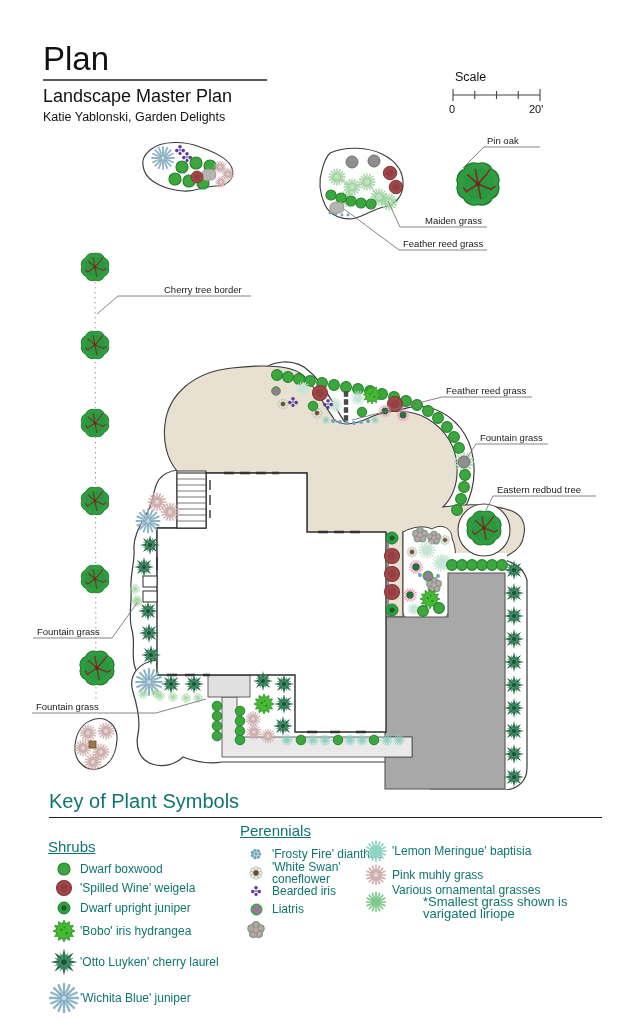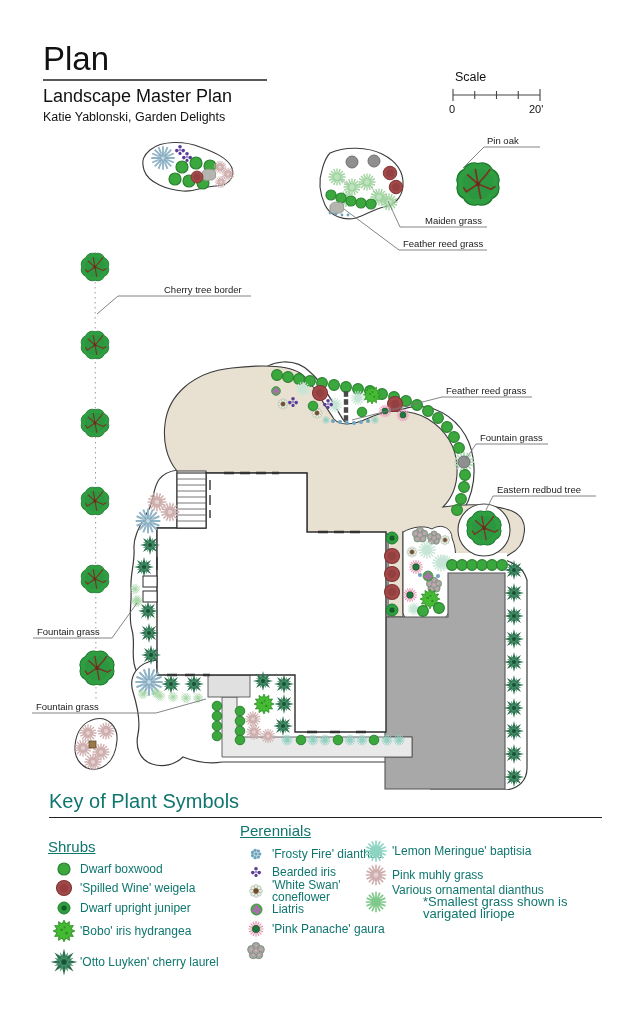--- a/index.html
+++ b/index.html
@@ -549,64 +549,64 @@
       <span class="lab">'Bobo' iris hydrangea</span>
         </div>
     <div class="krow" style="height:36px">
       <span class="sym">
             <svg width="30" height="30" viewBox="-15 -15 30 30">
               <use href="#sym-laurel" transform="scale(1.35)"></use>
             </svg>
           </span>
       <span class="lab">'Otto Luyken' cherry laurel</span>
         </div>
+    <div class="krow" style="height:36px">
+      <span class="sym">
+            <svg width="32" height="32" viewBox="-16 -16 32 32">
+              <use href="#sym-wichita" transform="scale(1.15)"></use>
+            </svg>
+          </span>
+      <span class="lab">'Wichita Blue' juniper</span>
+        </div>
   </div>
 
   <div class="kcol" style="left:240px;top:822px;width:150px;">
     <div class="kcol-h">Perennials</div>
     <div class="krow" style="height:18px">
       <span class="sym">
             <svg width="16" height="16" viewBox="-8 -8 16 16">
               <use href="#sym-dianthus"></use>
             </svg>
           </span>
       <span class="lab">'Frosty Fire' dianthus</span>
         </div>
+    <div class="krow" style="height:19px">
+      <span class="sym">
+            <svg width="18" height="18" viewBox="-9 -9 18 18">
+              <use href="#sym-coneflower"></use>
+            </svg>
+          </span>
+      <span class="lab">'White Swan' coneflower</span>
+        </div>
     <div class="krow" style="height:18px">
       <span class="sym">
             <svg width="14" height="14" viewBox="-7 -7 14 14">
               <use href="#sym-iris"></use>
             </svg>
           </span>
       <span class="lab">Bearded iris</span>
         </div>
-    <div class="krow" style="height:19px">
-      <span class="sym">
-            <svg width="18" height="18" viewBox="-9 -9 18 18">
-              <use href="#sym-coneflower"></use>
-            </svg>
-          </span>
-      <span class="lab">'White Swan' coneflower</span>
-        </div>
     <div class="krow" style="height:18px">
       <span class="sym">
             <svg width="17" height="17" viewBox="-8.5 -8.5 17 17">
               <use href="#sym-liatris"></use>
             </svg>
           </span>
       <span class="lab">Liatris</span>
         </div>
-    <div class="krow" style="height:21px">
-      <span class="sym">
-            <svg width="20" height="20" viewBox="-10 -10 20 20">
-              <use href="#sym-gaura" transform="scale(1.1)"></use>
-            </svg>
-          </span>
-      <span class="lab">'Pink Panache' gaura</span>
-        </div>
     <div class="krow" style="height:24px">
       <span class="sym">
             <svg width="22" height="22" viewBox="-11 -11 22 22">
               <use href="#sym-joepye" transform="scale(1.1)"></use>
             </svg>
           </span>
         </div>
   </div>
 
   <div class="kcol" style="left:360px;top:838px;width:250px;">
@@ -626,20 +626,20 @@
           </span>
       <span class="lab">Pink muhly grass</span>
         </div>
     <div class="krow" style="height:30px">
       <span class="sym">
             <svg width="24" height="24" viewBox="-12 -12 24 24">
               <use href="#sym-grassgreen" transform="scale(1.2)"></use>
             </svg>
           </span>
       <span>
-        <div class="lab">Various ornamental dianthus</div>
+        <div class="lab">Various ornamental grasses</div>
         <div class="note">*Smallest grass shown is varigated liriope</div>
       </span>
         </div>
   </div>
 </div>
 
 </div>
 
 </body></html>

